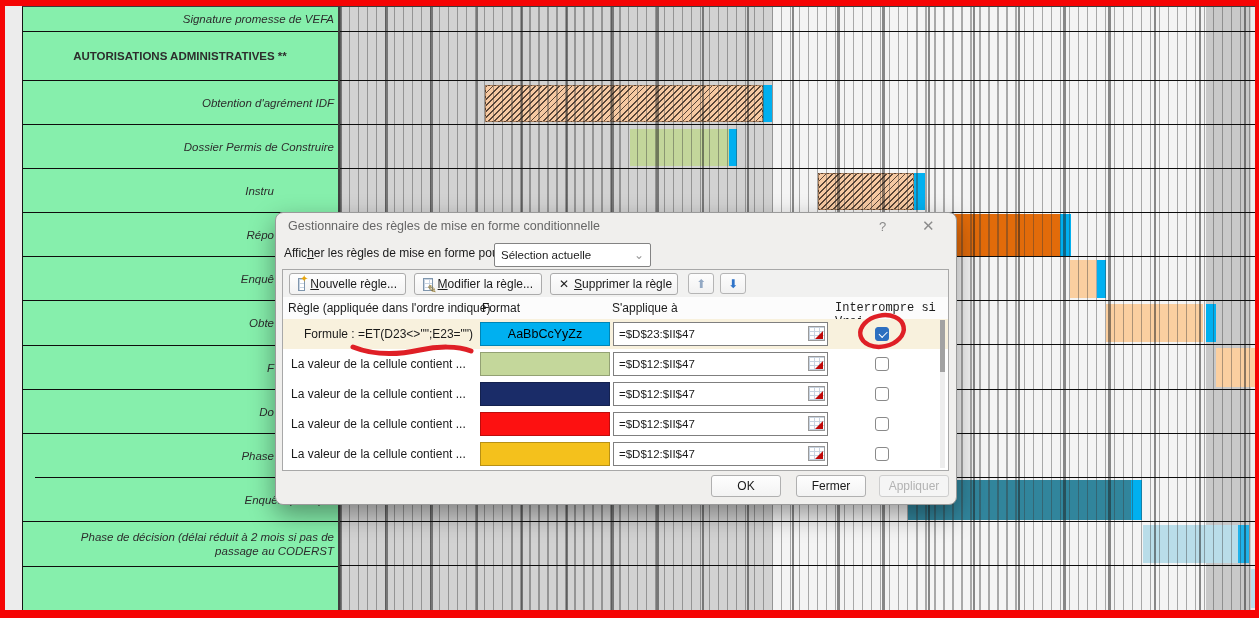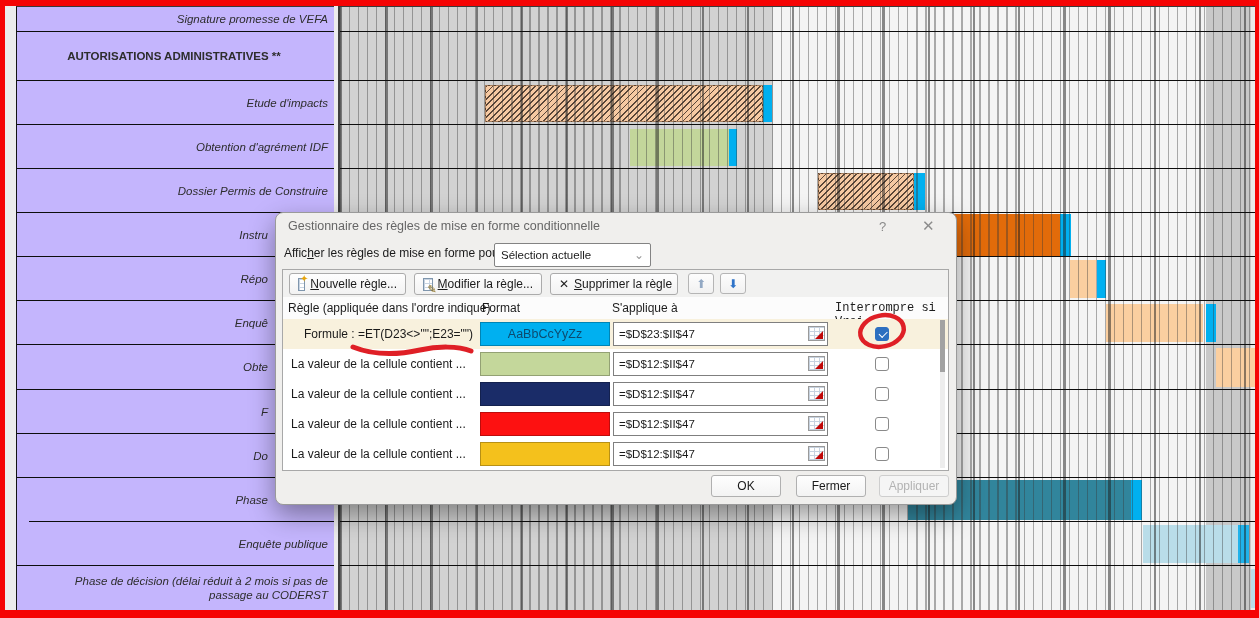--- a/index.html
+++ b/index.html
@@ -6,21 +6,21 @@
   #page{position:relative;width:1259px;height:618px;overflow:hidden;background:#ececec;
         font-family:"Liberation Sans","DejaVu Sans",sans-serif;}
   
   .frame{position:absolute;background:#f50404;z-index:60;}
   .frame.t{left:0;top:0;right:0;height:6px;}
   .frame.b{left:0;bottom:0;right:0;height:8px;}
   .frame.l{left:0;top:0;bottom:0;width:5px;}
   .frame.r{right:0;top:0;bottom:0;width:4px;}
   
   #sheet{position:absolute;left:5px;top:6px;right:4px;bottom:8px;background:#ececec;}
-  #labels{position:absolute;left:11px;top:0;bottom:0;width:318px;background:#c4b5fd;
+  #labels{position:absolute;left:17px;top:0;bottom:0;width:318px;background:#86efac;
           border-left:1.5px solid #141414;border-top:1px solid #3a3a3a;box-sizing:border-box;
           display:flex;flex-direction:column;}
   .lrow{box-sizing:border-box;border-bottom:1.6px solid #0d0d0d;display:flex;align-items:center;
         justify-content:flex-end;padding-right:6px;font-size:11.5px;line-height:14px;
         font-style:italic;color:#2d2d2d;text-align:right;flex:0 0 auto;}
   .lrow.bold{justify-content:center;text-align:left;padding-left:3px;font-style:normal;font-weight:700;}
   .lrow.clipped{padding-right:66px;}
   .lrow.wrap{padding-left:28px;}
   #gantt{position:absolute;left:332.5px;right:0.5px;top:0;bottom:0;border-left:2.5px solid #3f3f3f;
          border-top:1px solid #3a3a3a;box-sizing:border-box;overflow:hidden;}
@@ -72,21 +72,21 @@
   #lb-header{position:absolute;left:0;top:27px;right:0;height:22px;background:#fcfcfc;font-size:12px;color:#1c1c1c;}
   #lb-header span{position:absolute;top:4px;}
   .h-rule{left:5px;} .h-format{left:199px;} .h-applies{left:329px;} .h-stop{left:552px;font-family:Liberation Mono, monospace;}
   #lb-rows{position:absolute;left:0;top:49px;right:0;}
   .rrow{position:relative;height:30px;}
   .rrow.sel{background:#f8f1dd;}
   .rlabel{position:absolute;left:8px;top:8px;font-size:12px;}
   .rrow.sel .rlabel{left:21px;}
   .swatch{position:absolute;left:197px;top:3px;width:130px;height:24px;box-sizing:border-box;
           border:1px solid rgba(0,0,0,.25);text-align:center;font-size:12.5px;line-height:23px;}
-  .rrow.sel .swatch{color:#0c4a6e;}
+  .rrow.sel .swatch{color:#000000;}
   .rangebox{position:absolute;left:330px;top:3px;width:215px;height:24px;background:#fff;
             border:1px solid #7f7f7f;box-sizing:border-box;display:flex;align-items:center;}
   .rtext{padding-left:5px;font-size:11.5px;}
   .rpicon{position:absolute;right:2px;top:3px;width:17px;height:15px;background:#fff;border:1px solid #9a9a9a;
           box-sizing:border-box;background-image:linear-gradient(#c7d2df 1px,transparent 1px),
           linear-gradient(90deg,#c7d2df 1px,transparent 1px);background-size:5px 4px;}
   .rpicon::after{content:"";position:absolute;right:1px;bottom:1px;border:4px solid transparent;
           border-right-color:#c00808;border-bottom-color:#c00808;}
   .cb{position:absolute;left:592px;top:8px;width:14px;height:14px;background:#fff;border:1px solid #8a8a8a;
       border-radius:3px;box-sizing:border-box;}
@@ -110,23 +110,20 @@
 
   <div id="sheet">
     <div id="labels">
         <div class="lrow " style="height: 25px;">
           <span>Signature promesse de VEFA</span>
         </div>
         <div class="lrow bold" style="height: 49px;">
           <span>AUTORISATIONS ADMINISTRATIVES **</span>
         </div>
         <div class="lrow " style="height: 44px;">
-          <span>Etude d'impacts</span>
-        </div>
-        <div class="lrow " style="height: 44px;">
           <span>Obtention d'agrément IDF</span>
         </div>
         <div class="lrow " style="height: 44px;">
           <span>Dossier Permis de Construire</span>
         </div>
         <div class="lrow clipped" style="height: 44px;">
           <span>Instru</span>
         </div>
         <div class="lrow clipped" style="height: 44px;">
           <span>Répo</span>

